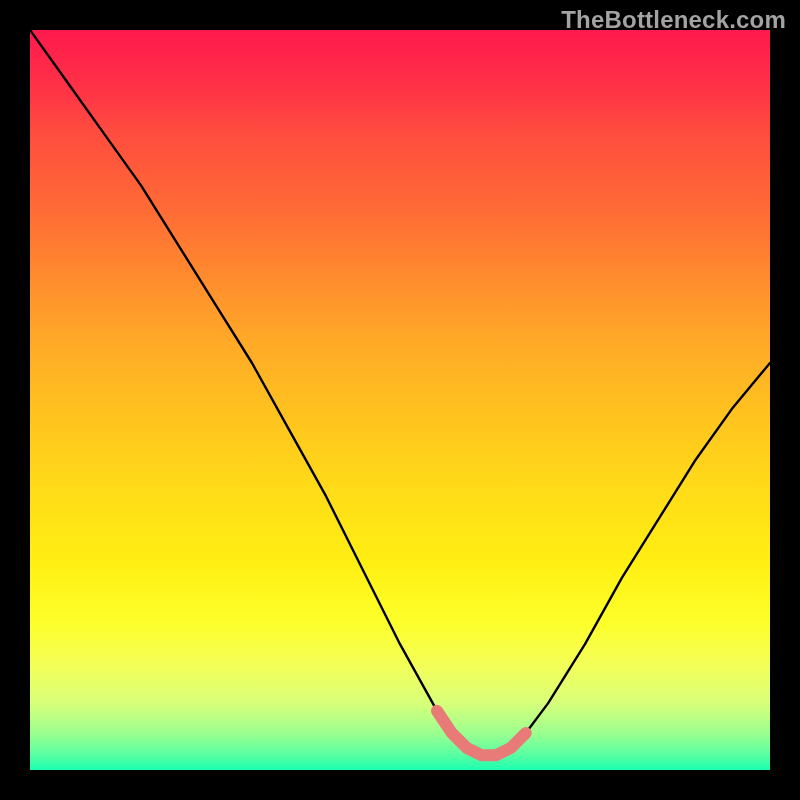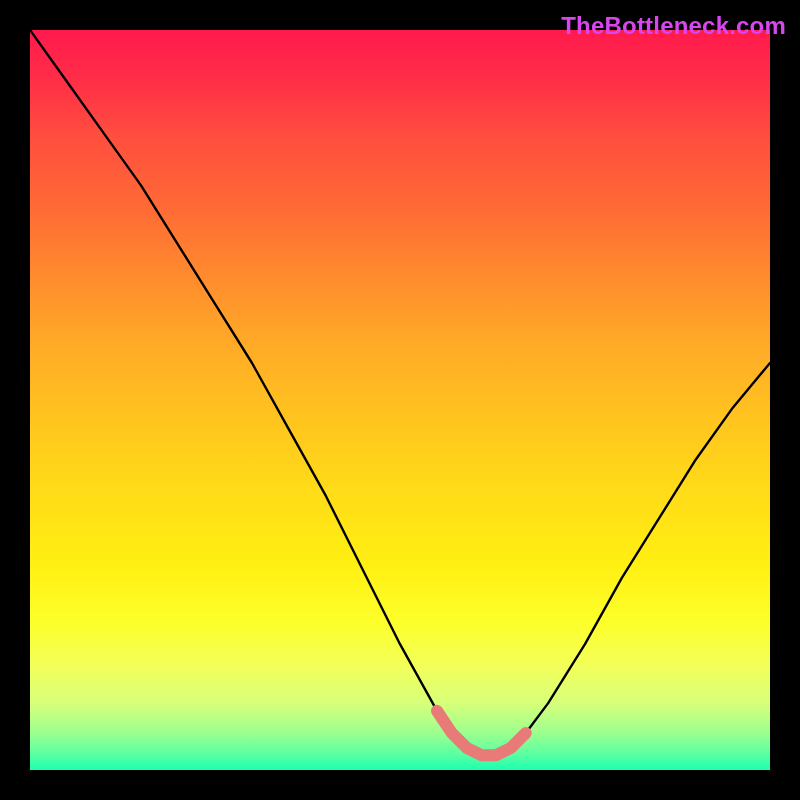--- a/index.html
+++ b/index.html
@@ -12,23 +12,23 @@
     font-family: Arial, Helvetica, sans-serif;
   }
   .frame {
     position: relative;
     width: 800px;
     height: 800px;
     background: #000;
   }
   .watermark {
     position: absolute;
-    top: 12px;
+    top: 6px;
     right: 14px;
-    color: #d946ef;
+    color: #a3a3a3;
     font-size: 24px;
     font-weight: 600;
     letter-spacing: 0.2px;
     user-select: none;
     z-index: 5;
   }
   .plot-area {
     position: absolute;
     left: 30px;
     top: 30px;

